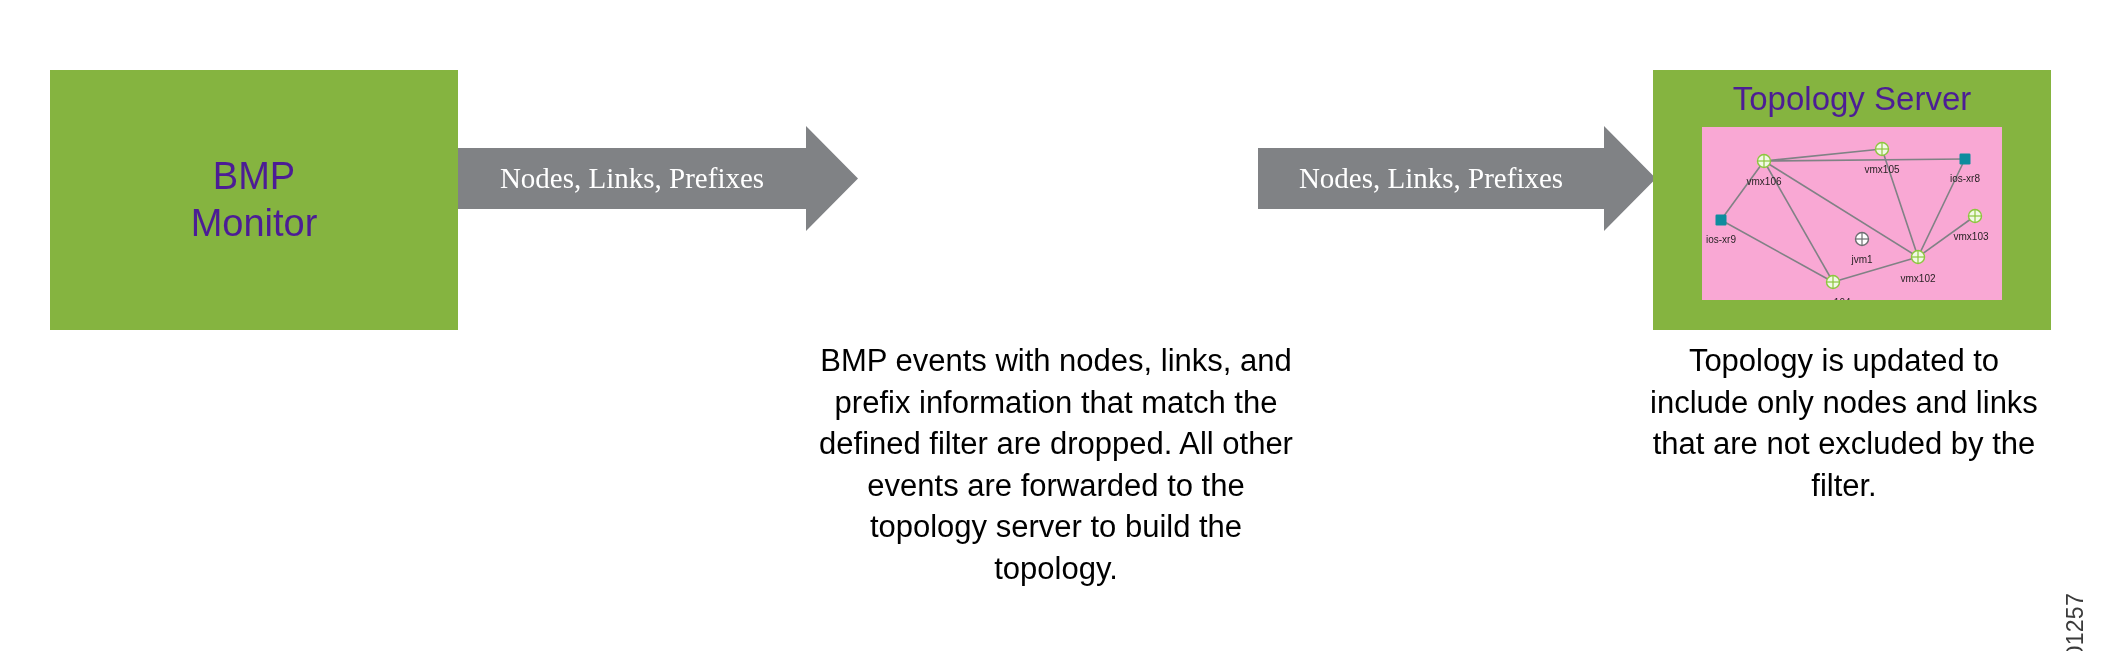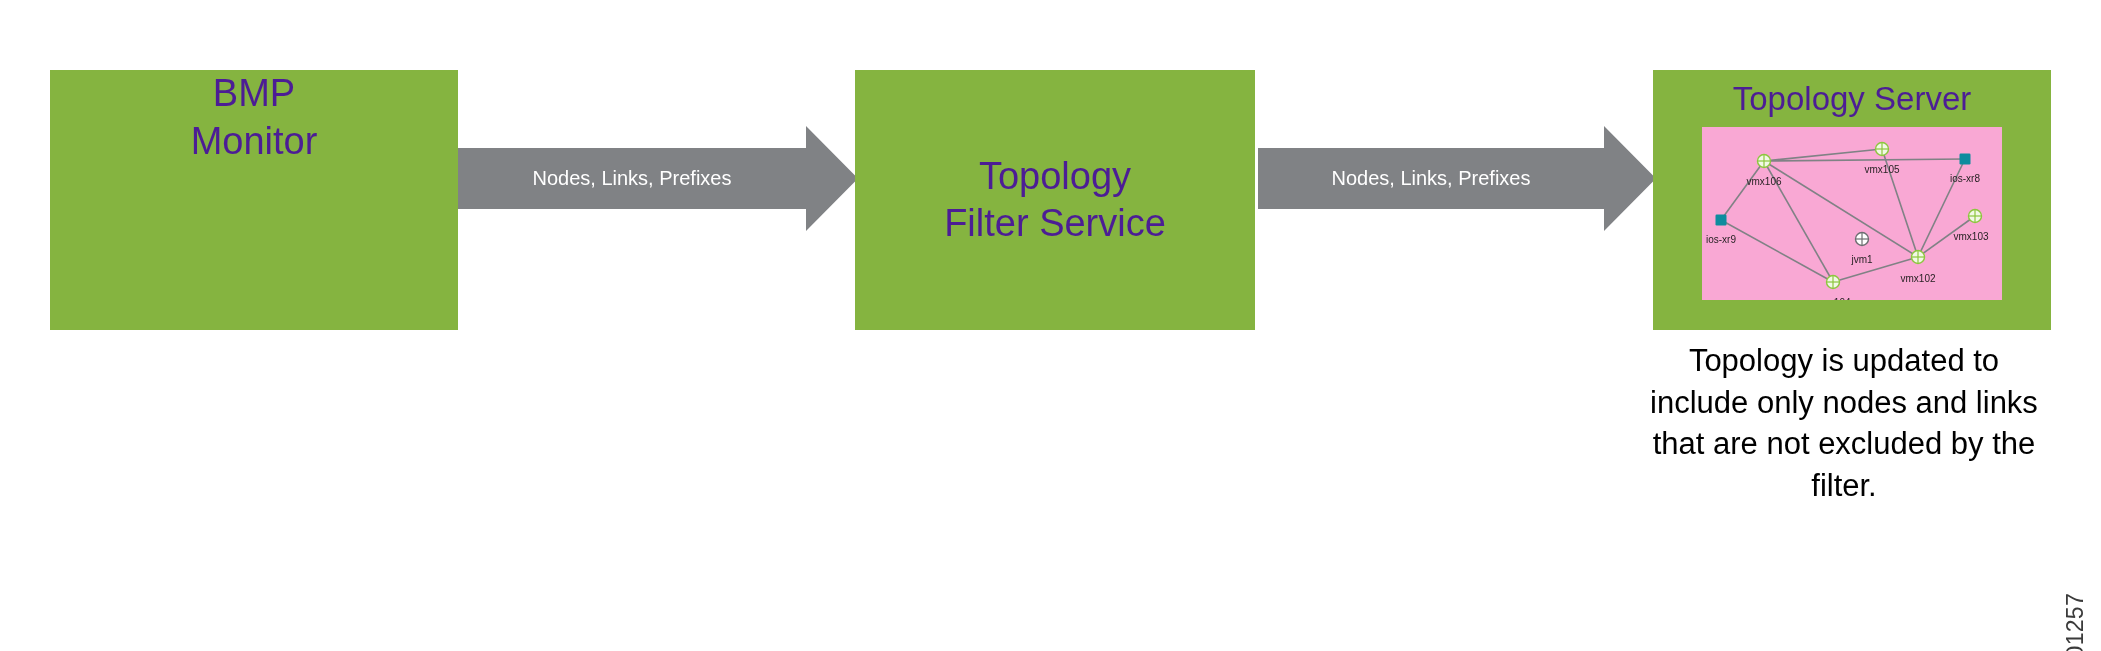--- a/index.html
+++ b/index.html
@@ -36,20 +36,21 @@
     white-space: pre-line;
     font-weight: 400;
   }
 
   #box-bmp {
     left: 50px;
     top: 70px;
     width: 408px;
     height: 260px;
     display: flex;
+    align-items: center;
     justify-content: center;
   }
   #box-filter {
     left: 855px;
     top: 70px;
     width: 400px;
     height: 260px;
     display: flex;
     align-items: center;
     justify-content: center;
@@ -89,26 +90,27 @@
     align-items: center;
   }
   .arrow-svg {
     position: absolute;
     left: 0;
     top: 0;
   }
   .arrow-label {
     position: relative;
     color: #ffffff;
-    font-size: 20px;
+    font-size: 29px;
     width: 100%;
     text-align: center;
     padding-right: 52px;
     box-sizing: border-box;
     white-space: nowrap;
+    font-family: Liberation Serif, serif;
   }
   #arrow-1 {
     left: 458px;
     top: 126px;
     width: 400px;
     height: 105px;
   }
   #arrow-2 {
     left: 1258px;
     top: 126px;
@@ -159,25 +161,22 @@
 Monitor</div>
   </div>
 
   <div class="arrow" id="arrow-1">
     <svg class="arrow-svg" width="400" height="105" viewBox="0 0 400 105">
       <polygon points="0,22 348,22 348,0 400,52.5 348,105 348,83 0,83" fill="#808285"></polygon>
     </svg>
     <div class="arrow-label">Nodes, Links, Prefixes</div>
   </div>
 
-  <div class="green-box" id="box-filter">
-    <div class="box-label">Topology
-Filter Service</div>
-  </div>
-
+
+  <div class="caption" id="caption-filter">BMP events with nodes, links, and prefix information that match the defined filter are dropped. All other events are forwarded to the topology server to build the topology.</div>
 
   <div class="arrow" id="arrow-2">
     <svg class="arrow-svg" width="398" height="105" viewBox="0 0 398 105">
       <polygon points="0,22 346,22 346,0 398,52.5 346,105 346,83 0,83" fill="#808285"></polygon>
     </svg>
     <div class="arrow-label">Nodes, Links, Prefixes</div>
   </div>
 
   <div class="green-box" id="box-server">
     <div class="box-label">Topology Server</div>

